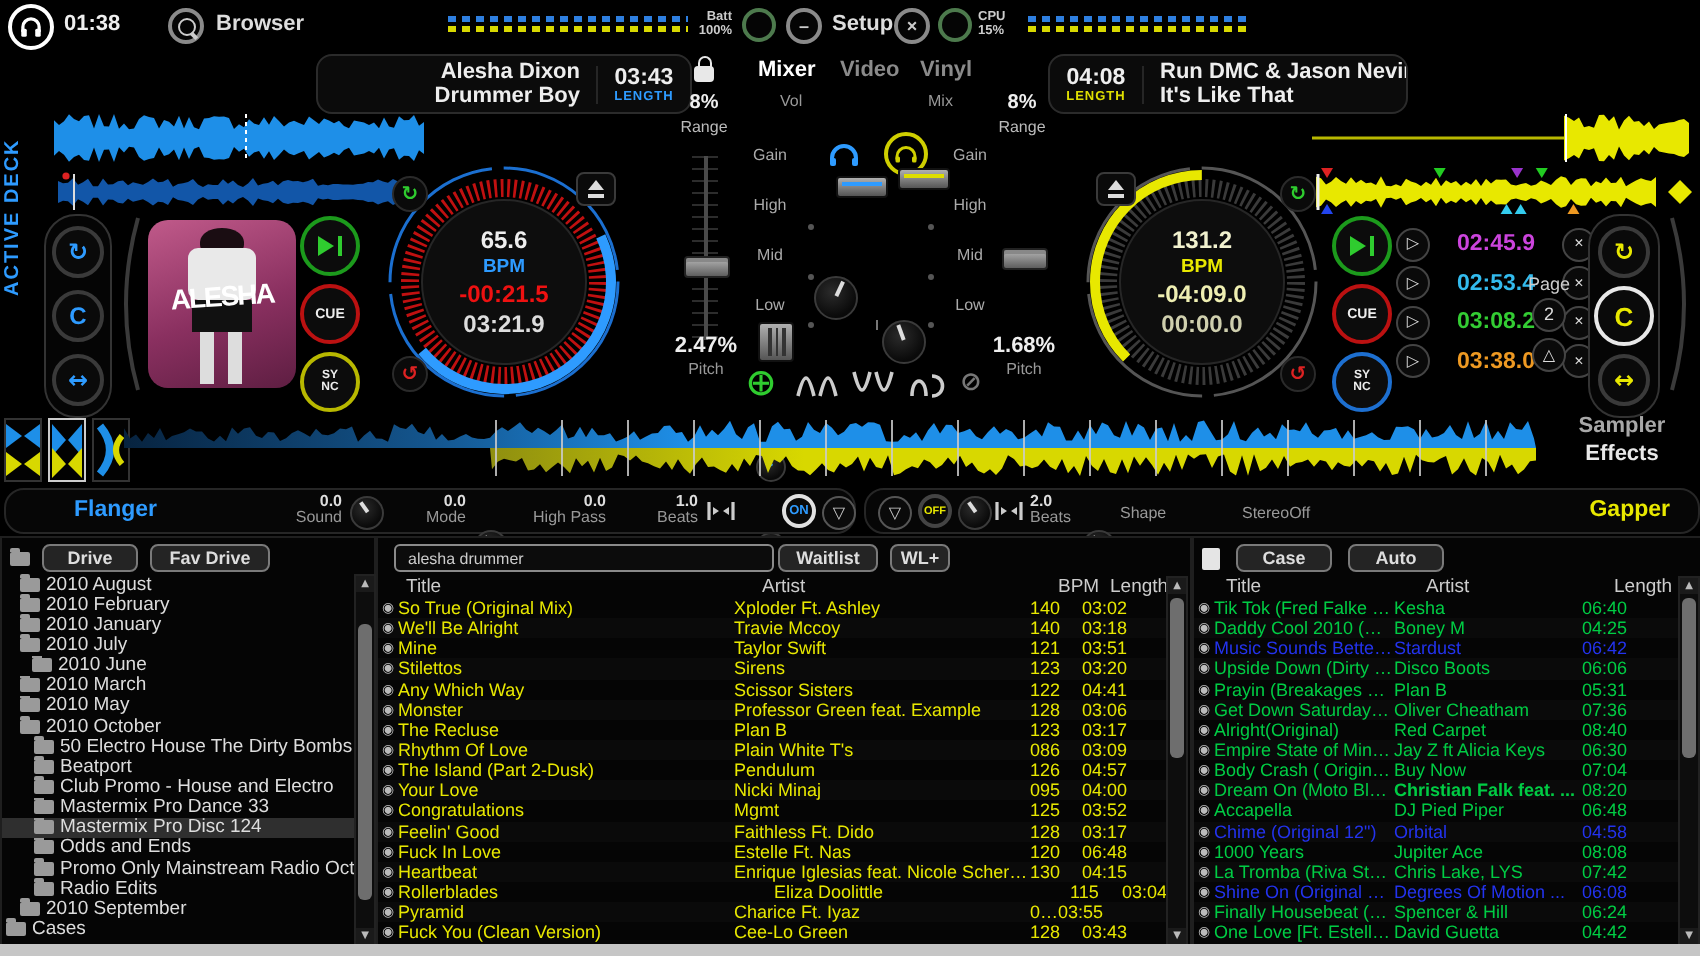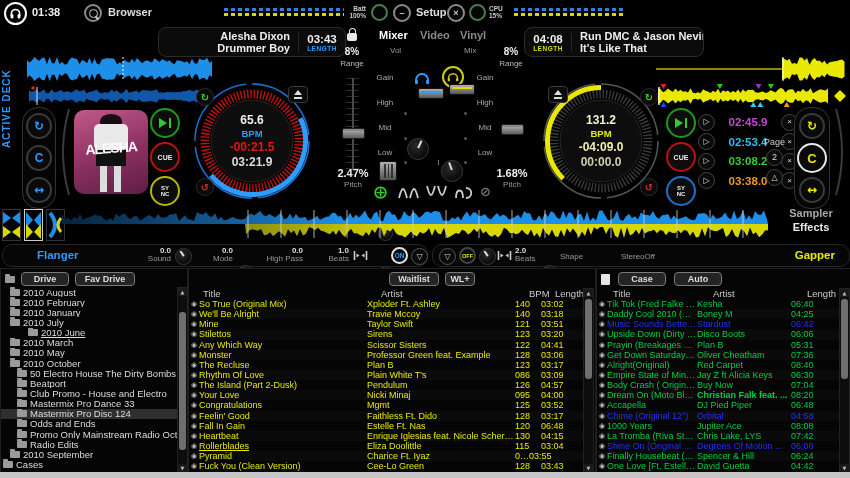--- a/index.html
+++ b/index.html
@@ -513,21 +513,21 @@
           <span>2010 February</span>
         </div>
         <div class="tree-row" style="padding-left: 9px;">
           <span class="folder"></span>
           <span>2010 January</span>
         </div>
         <div class="tree-row" style="padding-left: 9px;">
           <span class="folder"></span>
           <span>2010 July</span>
         </div>
-        <div class="tree-row" style="padding-left: 27px; text-decoration: underline;">
+        <div class="tree-row" style="padding-left: 15px;">
           <span class="folder"></span>
           <span>2010 June</span>
         </div>
         <div class="tree-row" style="padding-left: 9px;">
           <span class="folder"></span>
           <span>2010 March</span>
         </div>
         <div class="tree-row" style="padding-left: 9px;">
           <span class="folder"></span>
           <span>2010 May</span>
@@ -578,20 +578,21 @@
         </div>
       </div>
     <div class="sbar" style="left:176px;top:18px;height:184px;">
       <div class="arr glyph" style="top:0;">▲</div>
       <div class="thumbv" style="top:24px;height:138px;"></div>
       <div class="arr glyph" style="bottom:0;">▼</div>
     </div>
   </div>
 
   <div class="abs panel" style="left:188px;top:268px;width:406px;height:204px;">
+    <div class="search-box" style="position:absolute;left:8px;top:3px;width:176px;height:12px;">alesha drummer</div>
     <span class="pill" style="position:absolute;left:200px;top:3px;width:48px;">Waitlist</span>
     <span class="pill" style="position:absolute;left:256px;top:3px;width:28px;">WL+</span>
     <div class="thead" style="position:absolute;left:0;top:19px;width:394px;">
       <span class="cell" style="width:178px;padding-left:14px;">Title</span>
       <span class="cell" style="width:148px;">Artist</span>
       <span class="cell" style="width:26px;">BPM</span>
       <span class="cell" style="width:36px;">Length</span>
     </div>
     <div style="position:absolute;left:0;top:30px;width:394px;height:174px;overflow:hidden;" id="mid-table">
         <div class="trow">
@@ -673,35 +674,35 @@
         </div>
         <div class="trow alt">
           <span class="disc glyph">◉</span>
           <span class="cell" style="width: 168px; color: rgb(232, 232, 0);">Feelin' Good</span>
           <span class="cell" style="width: 148px; color: rgb(232, 232, 0);">Faithless Ft. Dido</span>
           <span class="cell" style="width: 26px; color: rgb(232, 232, 0);">128</span>
           <span class="cell" style="width: 36px; color: rgb(232, 232, 0);">03:17</span>
         </div>
         <div class="trow">
           <span class="disc glyph">◉</span>
-          <span class="cell" style="width: 168px; color: rgb(232, 232, 0);">Fall In Gain</span>
+          <span class="cell" style="width: 168px; color: rgb(232, 232, 0);">Fuck In Love</span>
           <span class="cell" style="width: 148px; color: rgb(232, 232, 0);">Estelle Ft. Nas</span>
           <span class="cell" style="width: 26px; color: rgb(232, 232, 0);">120</span>
           <span class="cell" style="width: 36px; color: rgb(232, 232, 0);">06:48</span>
         </div>
         <div class="trow alt">
           <span class="disc glyph">◉</span>
           <span class="cell" style="width: 168px; color: rgb(232, 232, 0);">Heartbeat</span>
           <span class="cell" style="width: 148px; color: rgb(232, 232, 0);">Enrique Iglesias feat. Nicole Scherz...</span>
           <span class="cell" style="width: 26px; color: rgb(232, 232, 0);">130</span>
           <span class="cell" style="width: 36px; color: rgb(232, 232, 0);">04:15</span>
         </div>
         <div class="trow">
           <span class="disc glyph">◉</span>
-          <span class="cell" style="width: 168px; color: rgb(232, 232, 0); text-decoration: underline;">Rollerblades</span>
+          <span class="cell" style="width: 188px; color: rgb(232, 232, 0);">Rollerblades</span>
           <span class="cell" style="width: 148px; color: rgb(232, 232, 0);">Eliza Doolittle</span>
           <span class="cell" style="width: 26px; color: rgb(232, 232, 0);">115</span>
           <span class="cell" style="width: 36px; color: rgb(232, 232, 0);">03:04</span>
         </div>
         <div class="trow alt">
           <span class="disc glyph">◉</span>
           <span class="cell" style="width: 168px; color: rgb(232, 232, 0);">Pyramid</span>
           <span class="cell" style="width: 148px; color: rgb(232, 232, 0);">Charice Ft. Iyaz</span>
           <span class="cell" style="width: 14px; color: rgb(232, 232, 0);">088</span>
           <span class="cell" style="width: 36px; color: rgb(232, 232, 0);">03:55</span>

